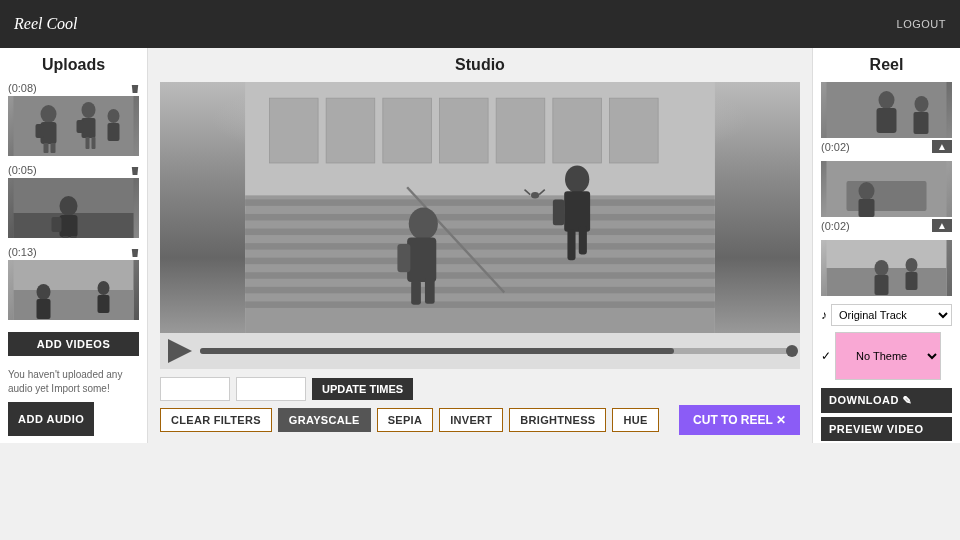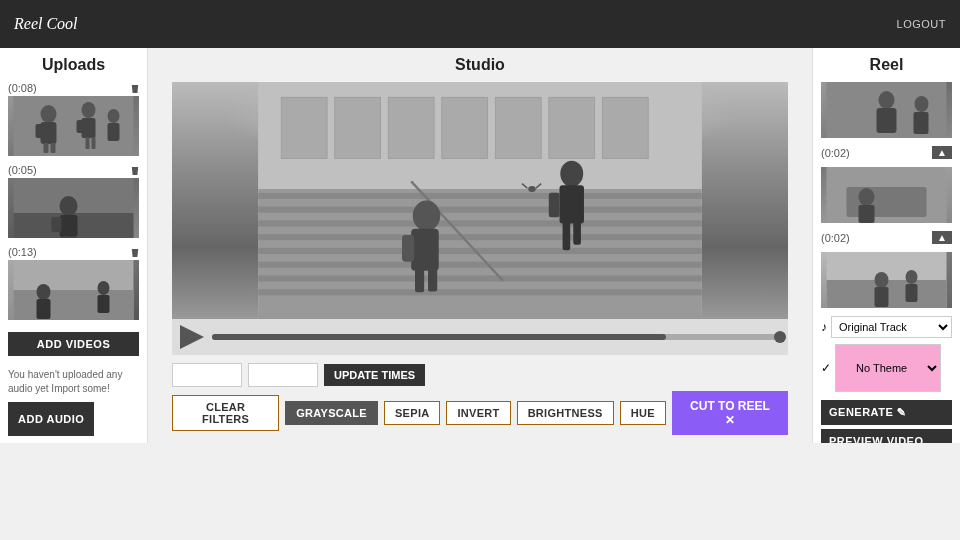--- a/index.html
+++ b/index.html
@@ -114,21 +114,21 @@
       font-weight: bold;
       letter-spacing: 0.5px;
     }
 
     
     .studio-panel {
       flex: 1;
       background: #f0f0f0;
       display: flex;
       flex-direction: column;
-      padding: 8px 24px;
+      padding: 8px 12px;
     }
     .studio-title {
       text-align: center;
       font-size: 16px;
       font-weight: bold;
       margin-bottom: 8px;
       color: #222;
     }
     .video-viewport {
       flex: 1;
@@ -272,21 +272,21 @@
     .reel-thumb-1 { background: linear-gradient(135deg, #999 0%, #666 60%, #888 100%); }
     .reel-thumb-2 { background: linear-gradient(135deg, #777 0%, #aaa 50%, #888 100%); }
     .reel-thumb-3 { background: linear-gradient(135deg, #bbb 0%, #888 40%, #666 100%); }
 
     .reel-item-footer {
       display: flex;
       justify-content: space-between;
       align-items: center;
       font-size: 11px;
       color: #555;
-      margin-top: 8px;
+      margin-top: 2px;
     }
     .reel-up-btn {
       background: #555;
       color: #fff;
       border: none;
       padding: 1px 5px;
       font-size: 10px;
       cursor: pointer;
     }
 
@@ -560,18 +560,18 @@
         <select class="track-dropdown">
           <option>Original Track</option>
         </select>
       </div>
       <div class="theme-selector">
         <span class="check-icon">✓</span>
         <select class="theme-dropdown">
           <option>No Theme</option>
         </select>
       </div>
-      <button class="reel-action-btn">GENERATE ✎</button>
+      <button class="reel-action-btn">DOWNLOAD ✎</button>
       <button class="reel-action-btn">PREVIEW VIDEO</button>
       <button class="reel-action-btn">DELETE ALL</button>
     </div>
   </div>
 </div>
 
 </body></html>

